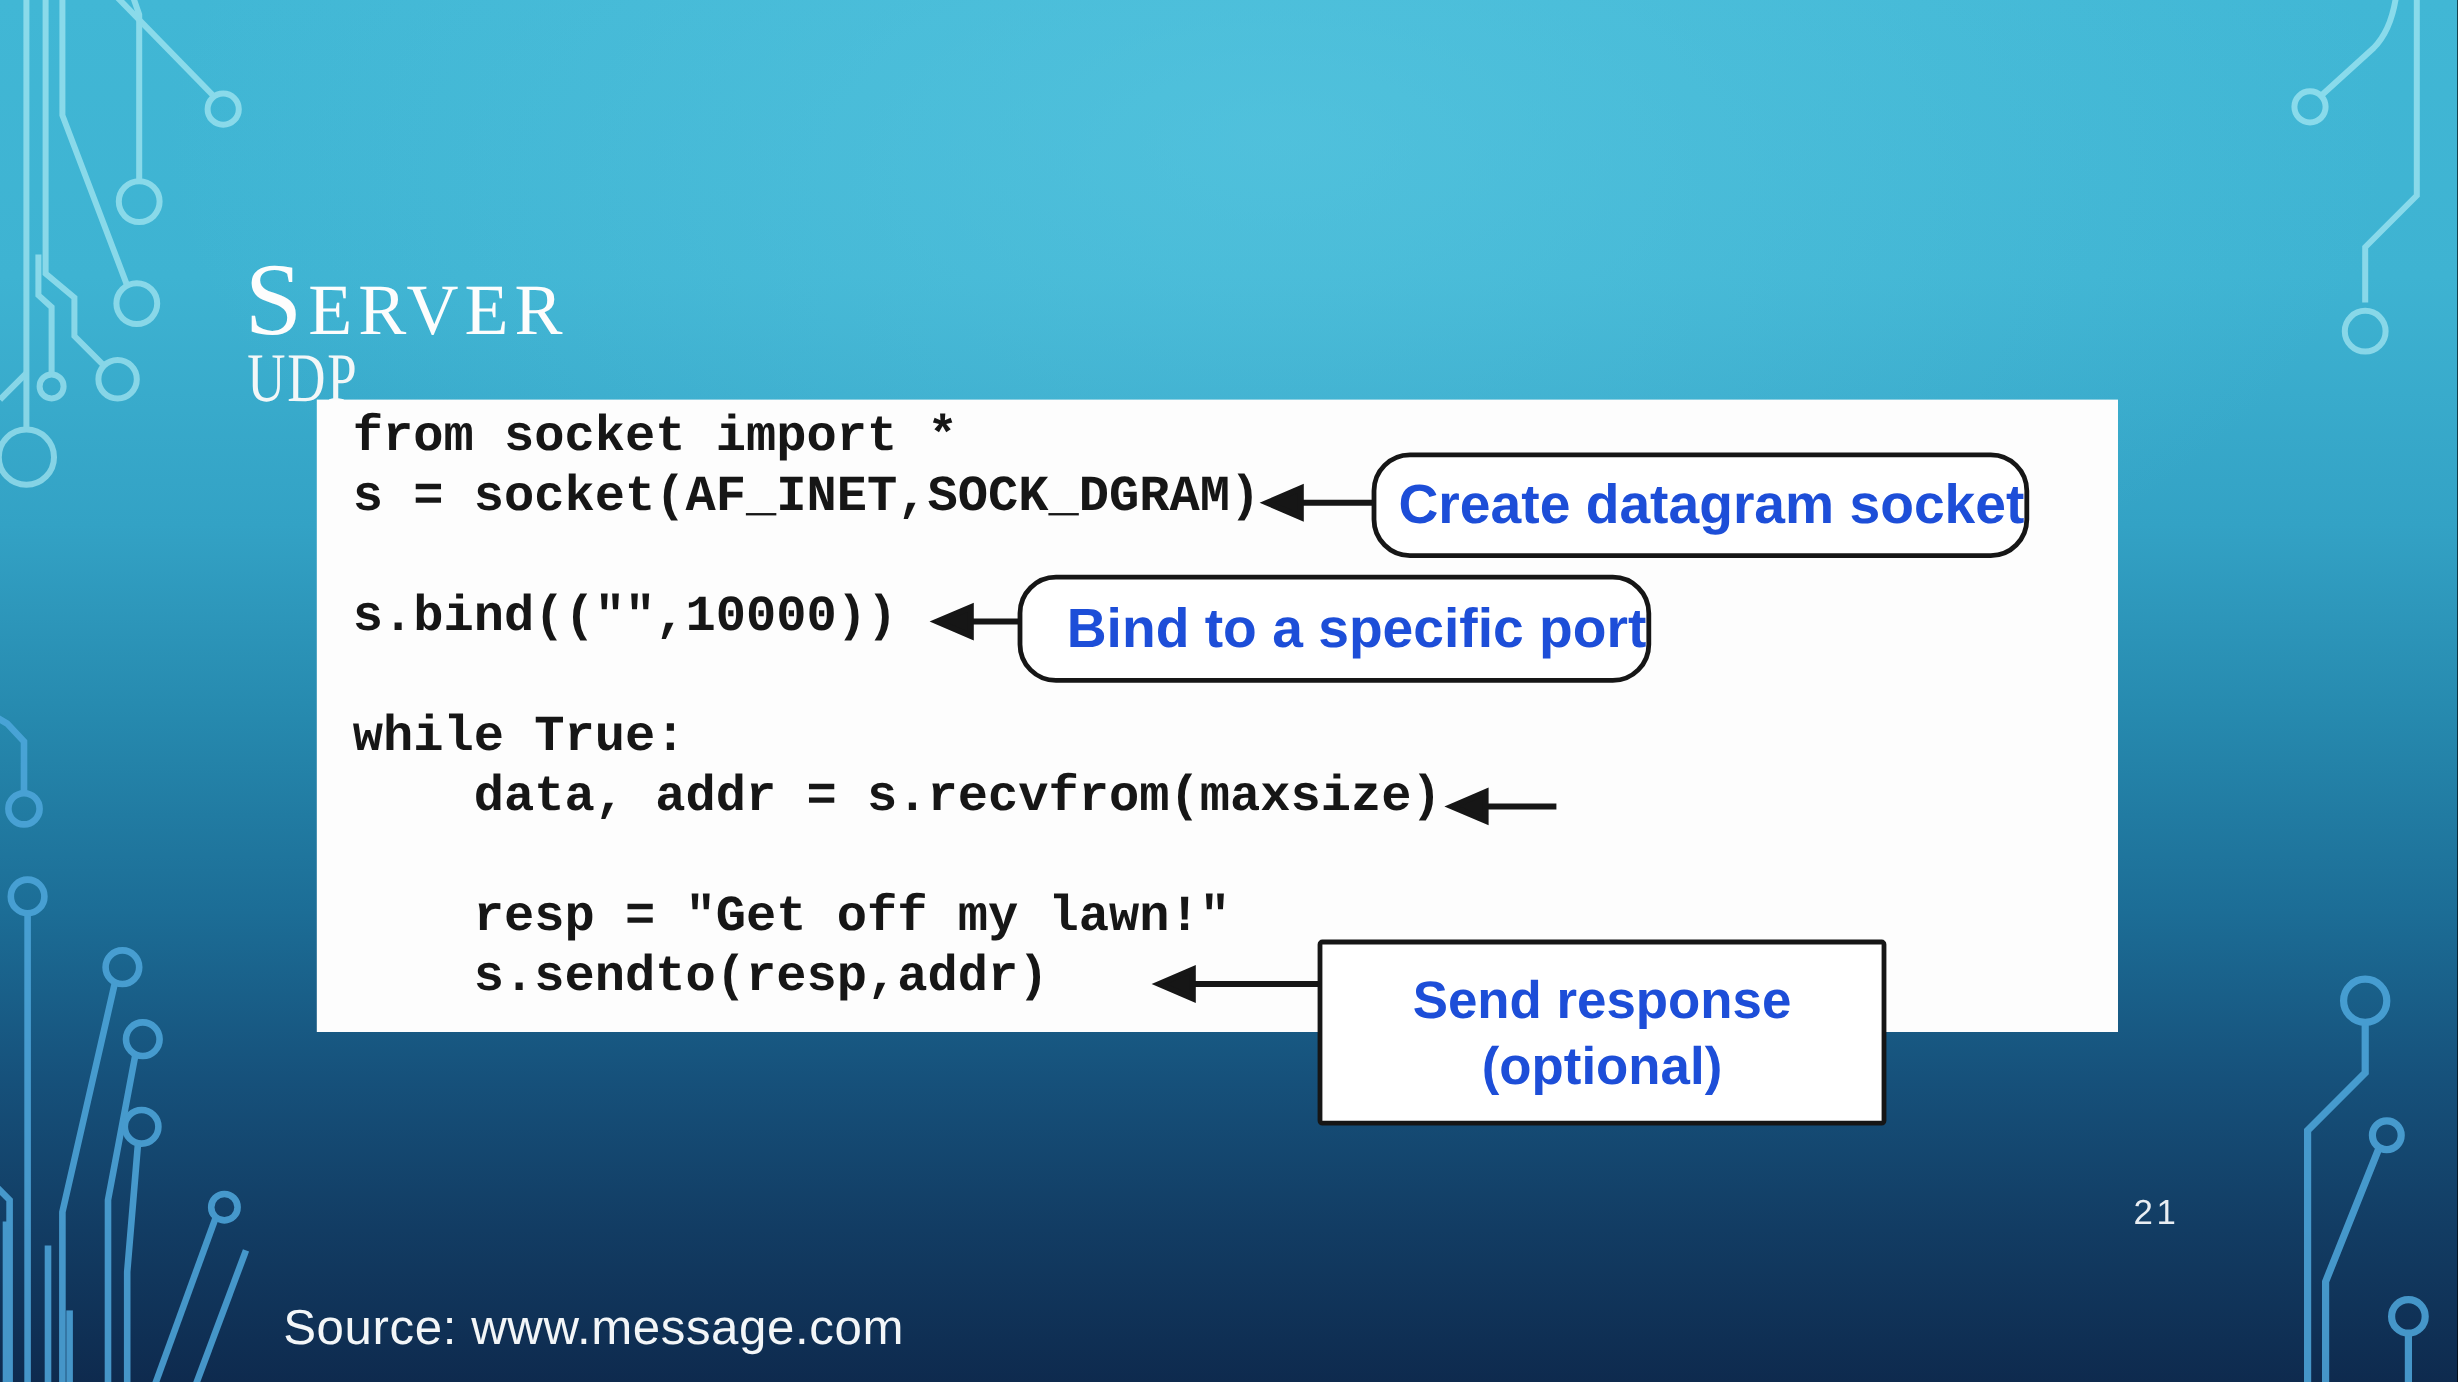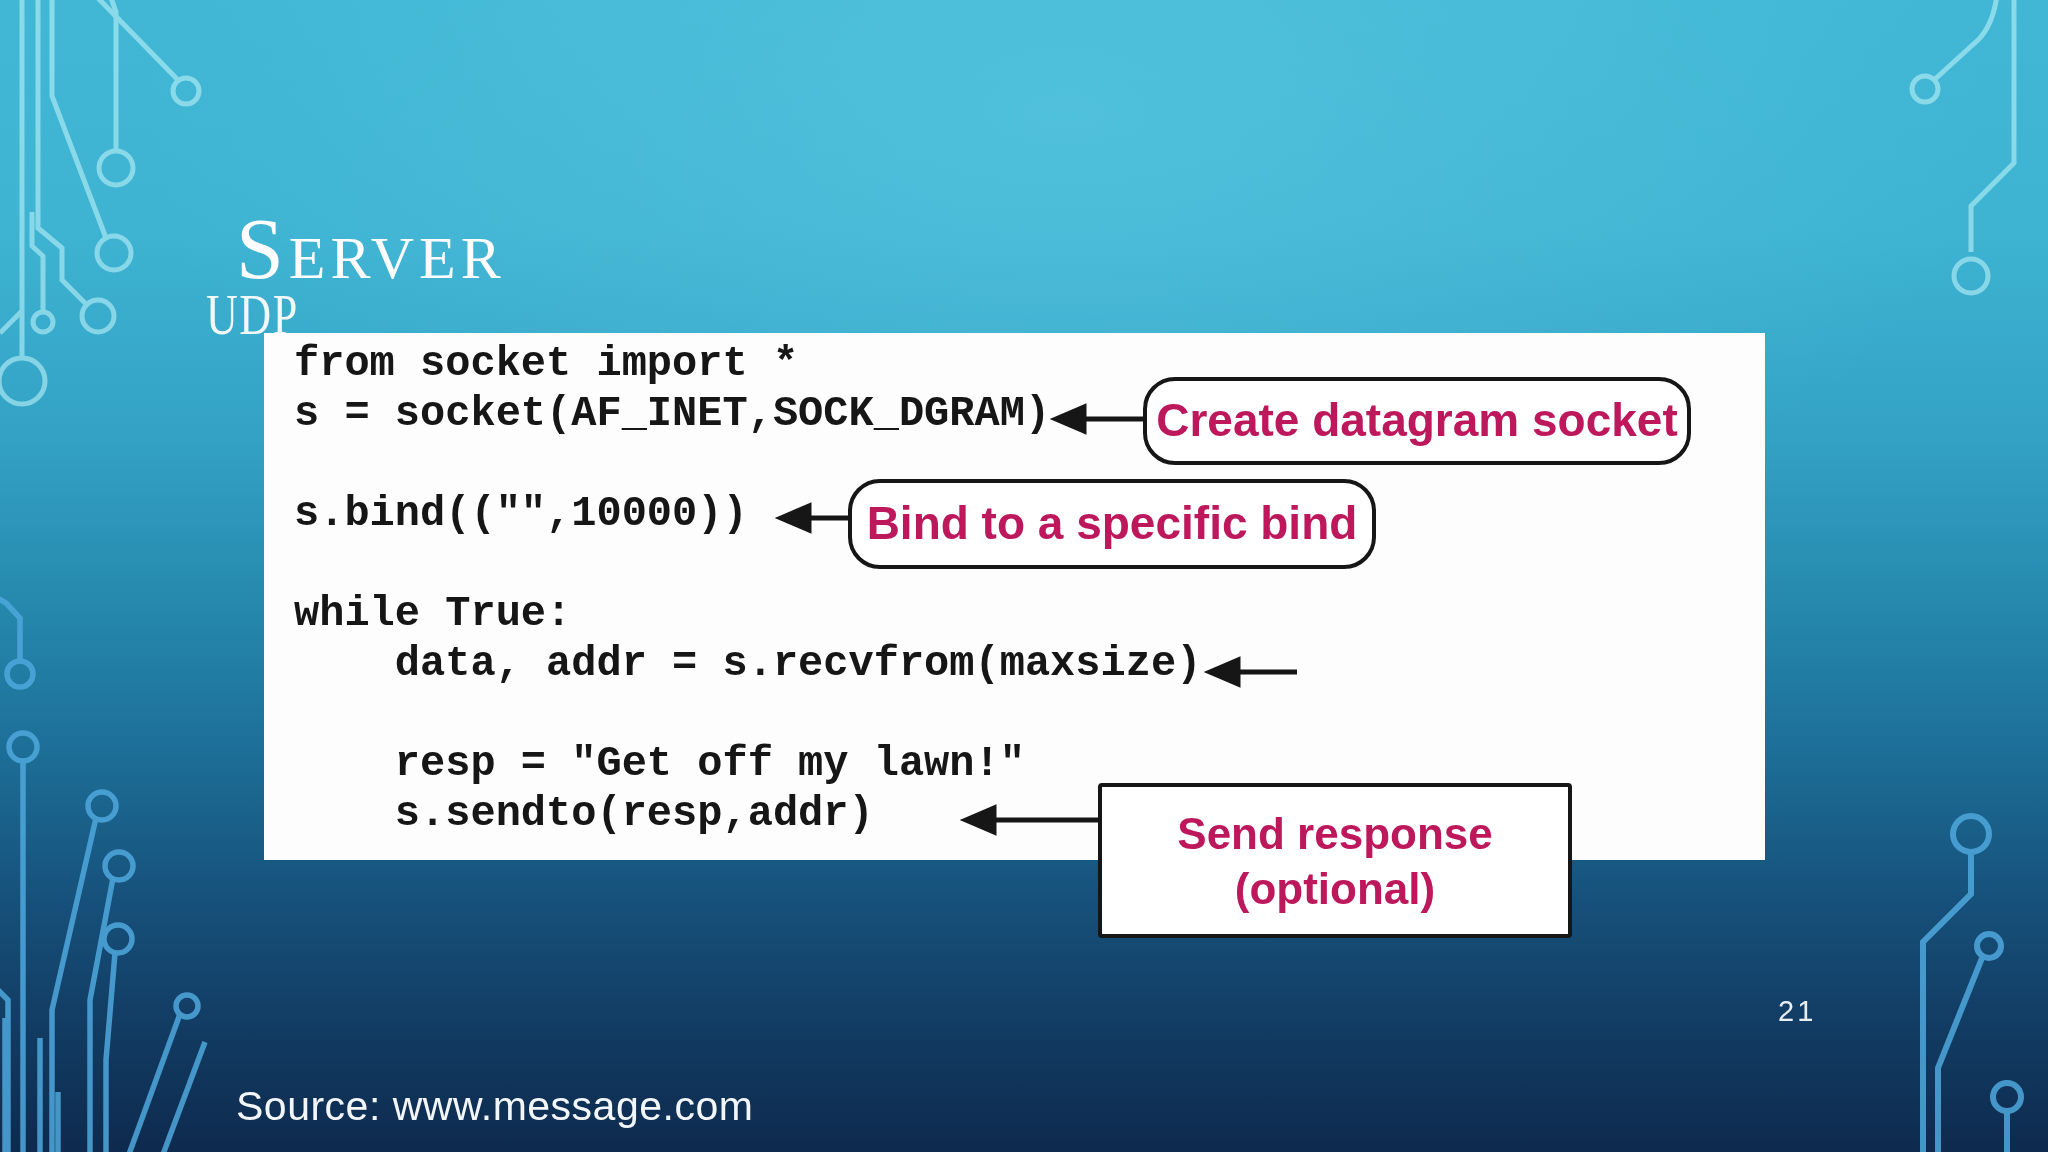--- a/index.html
+++ b/index.html
@@ -10,43 +10,43 @@
       radial-gradient(ellipse 1500px 780px at 52% 10%, rgba(96,204,228,.50), rgba(96,204,228,0) 62%),
       linear-gradient(180deg,#41b7d5 0%,#3eb3d2 20%,#33a2c5 38%,#2689ae 52%,#1c6d96 66%,#16517b 78%,#123c63 89%,#0e2a4e 100%);
   }
   svg.deco,svg.arrows{position:absolute;left:0;top:0;pointer-events:none;}
   svg.deco{z-index:1;}
   svg.arrows{z-index:5;}
 
   .title{
     position:absolute;left:204px;top:148px;z-index:2;
     font-family:"Liberation Serif",serif;font-variant:small-caps;
-    font-size:86px;line-height:1.0;color:#fdfdfd;letter-spacing:5px;font-weight:400;margin-left:32px;
+    font-size:86px;line-height:1.0;color:#fdfdfd;letter-spacing:5px;font-weight:400;
   }
   .subtitle{
     position:absolute;left:206px;top:238px;z-index:2;
     font-family:"Liberation Serif",serif;
     font-size:58px;line-height:1.0;color:#f2f7f8;letter-spacing:2px;font-weight:400;
     transform:scaleX(.76);transform-origin:left top;
   }
 
   .panel{
     position:absolute;left:264px;top:333px;width:1501px;height:527px;
     background:#fdfdfd;z-index:2;
   }
   .code{
     position:absolute;left:30px;top:6px;margin:0;
     font-family:"Liberation Mono",monospace;font-weight:700;
     font-size:42px;line-height:50px;color:#161616;white-space:pre;
   }
 
   .callout{
     position:absolute;z-index:6;background:#ffffff;border:4px solid #161616;
-    border-radius:32px;display:flex;align-items:center;justify-content:center;
-    text-align:center;color:#be185d;font-weight:600;
+    border-radius:32px;display:flex;align-items:center;justify-content:flex-end;
+    text-align:center;color:#1d4ed8;font-weight:600;
     font-family:"Liberation Sans",sans-serif;font-size:46px;line-height:1.25;
   }
   .callout.c1{left:1143px;top:377px;width:540px;height:80px;}
   .callout.c2{left:848px;top:479px;width:520px;height:82px;}
   .callout.c3{left:1295px;top:632px;width:468px;height:80px;}
   .callout.c4{left:1098px;top:783px;width:466px;height:147px;font-size:44px;border-radius:4px;}
 
   .page-number{
     position:absolute;left:1778px;top:995px;z-index:3;
     color:#e9eef3;font-size:29px;letter-spacing:3px;
@@ -148,21 +148,21 @@
     <g stroke="#161616" stroke-width="5" fill="#161616">
       <line x1="990" y1="820" x2="1100" y2="820"></line>
         <polygon points="966,820 994,808 994,832"></polygon>
     </g>
   </svg>
 
   <div class="callout c1">
     <span>Create datagram socket</span>
   </div>
   <div class="callout c2">
-    <span>Bind to a specific bind</span>
+    <span>Bind to a specific port</span>
   </div>
   <div class="callout c4">
     <span>Send response (optional)</span>
   </div>
 
   <div class="page-number">21</div>
   <div class="source">Source: www.message.com</div>
 
 </div>
 

